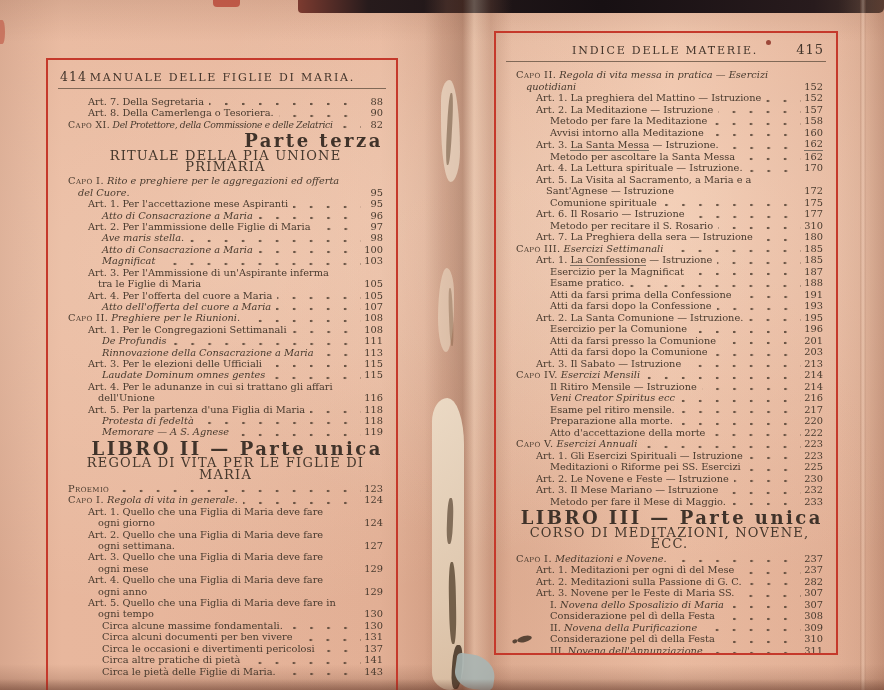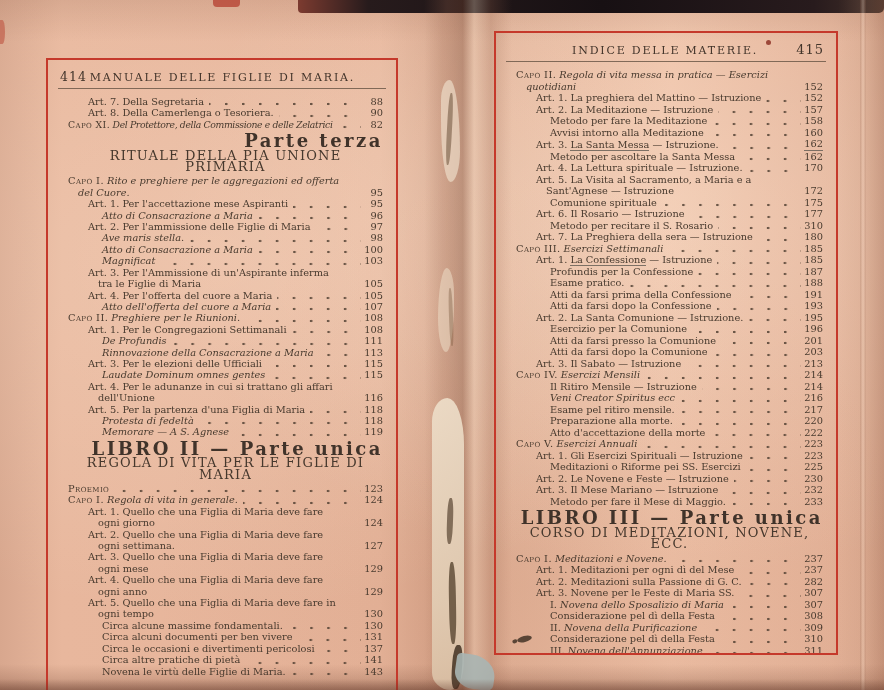--- a/index.html
+++ b/index.html
@@ -268,21 +268,21 @@
           <span class="lbl"><span>Circa le occasioni e divertimenti pericolosi</span></span>
           <span class="dots"></span>
           <span class="pg">137</span>
         </div>
         <div class="t-row i2">
           <span class="lbl"><span>Circa altre pratiche di pietà</span></span>
           <span class="dots"></span>
           <span class="pg">141</span>
         </div>
         <div class="t-row i2">
-          <span class="lbl"><span>Novena le virtù delle Figlie di Maria.</span></span>
+          <span class="lbl"><span>Circa le pietà delle Figlie di Maria.</span></span>
           <span class="dots"></span>
           <span class="pg">143</span>
         </div>
       </div>
   </section>
 
   <section class="page right">
     <header>
       <span class="hspace"></span>
       <span class="rtitle">INDICE DELLE MATERIE.</span>
@@ -359,21 +359,21 @@
           <span class="lbl"><span class="pfx sc">Capo III.</span> <span class="it">Esercizi Settimanali</span></span>
           <span class="dots"></span>
           <span class="pg">185</span>
         </div>
         <div class="t-row i1">
           <span class="lbl"><span class="pfx">Art. 1.</span> <span><span class="um">La Confessione</span> — Istruzione</span></span>
           <span class="dots"></span>
           <span class="pg">185</span>
         </div>
         <div class="t-row i2">
-          <span class="lbl"><span>Profundis per la Confessione</span></span>
+          <span class="lbl"><span>Esercizio per la Magnificat</span></span>
           <span class="dots"></span>
           <span class="pg">187</span>
         </div>
         <div class="t-row i2">
           <span class="lbl"><span>Esame pratico.</span></span>
           <span class="dots"></span>
           <span class="pg">188</span>
         </div>
         <div class="t-row i2">
           <span class="lbl"><span>Atti da farsi prima della Confessione</span></span>

